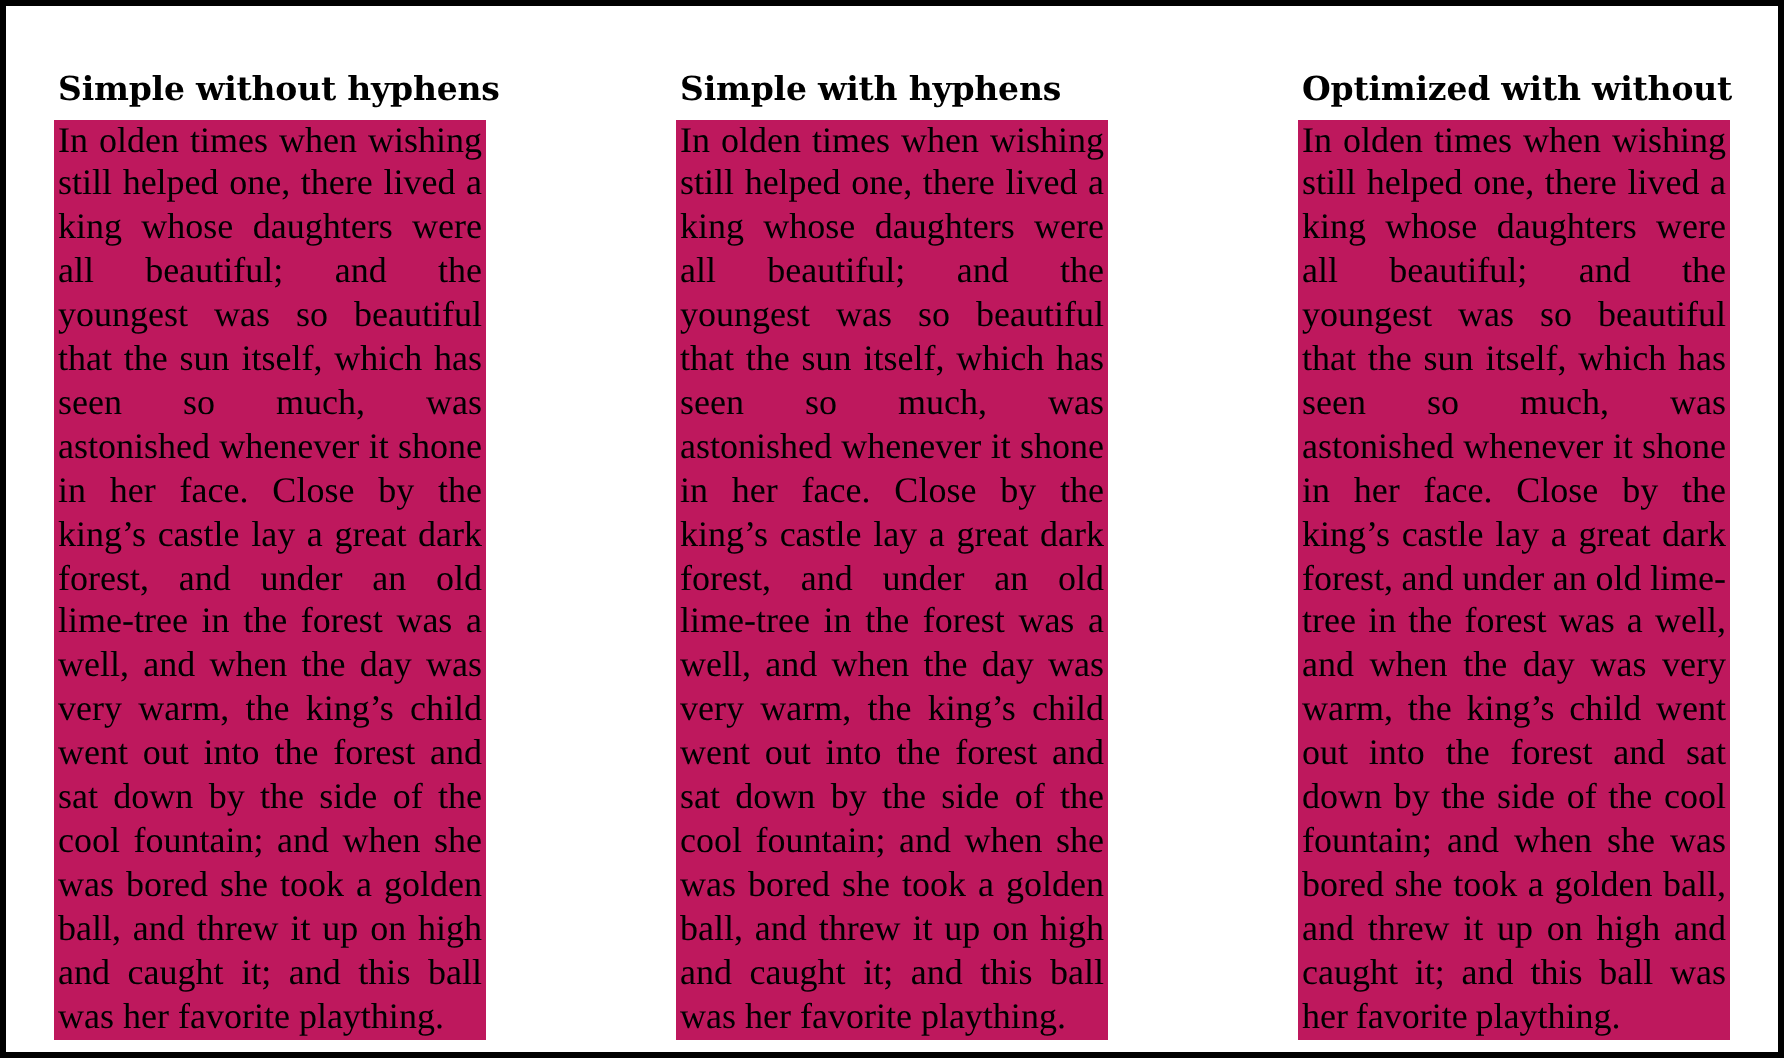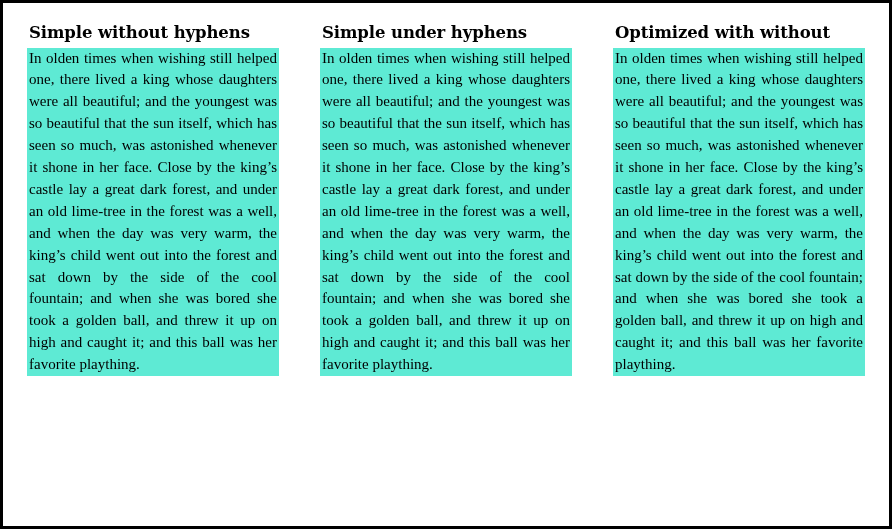--- a/index.html
+++ b/index.html
@@ -24,35 +24,36 @@
   }
   .columns {
     display: flex;
     align-items: flex-start;
     justify-content: space-between;
     padding: 22px 24px 0 24px;
     box-sizing: border-box;
     height: 100%;
   }
   .column {
-    width: 252px;
+    width: 216px;
     box-sizing: border-box;
+    margin-top: 12px;
   }
   .col-title {
     font-family: "DejaVu Serif", serif;
     font-weight: bold;
     font-size: 16.5px;
     line-height: 1.0;
     margin: 0 0 6px 2px;
     letter-spacing: -0.1px;
     white-space: nowrap;
   }
   .para {
-    background: #5eead4;
-    font-size: 15px;
+    background: #be185d;
+    font-size: 18px;
     line-height: 21.9px;
     margin: 0;
     padding: 0 2px 0 2px;
     box-sizing: border-box;
     -webkit-hyphens: none;
     hyphens: none;
     word-spacing: 0;
   }
   
   .para.no-hyphen {
@@ -82,21 +83,21 @@
 
 <div class="page">
   <div class="columns">
 
     <div class="column">
       <h2 class="col-title">Simple without hyphens</h2>
       <p class="para no-hyphen">In olden times when wishing still helped one, there lived a king whose daughters were all beautiful; and the youngest was so beautiful that the sun itself, which has seen so much, was astonished whenever it shone in her face. Close by the king’s castle lay a great dark forest, and under an old lime-tree in the forest was a well, and when the day was very warm, the king’s child went out into the forest and sat down by the side of the cool fountain; and when she was bored she took a golden ball, and threw it up on high and caught it; and this ball was her favorite plaything.</p>
     </div>
 
     <div class="column">
-      <h2 class="col-title">Simple under hyphens</h2>
+      <h2 class="col-title">Simple with hyphens</h2>
       <p class="para with-hyphen">In olden times when wishing still helped one, there lived a king whose daughters were all beautiful; and the youngest was so beautiful that the sun itself, which has seen so much, was astonished whenever it shone in her face. Close by the king’s castle lay a great dark forest, and under an old lime-tree in the forest was a well, and when the day was very warm, the king’s child went out into the forest and sat down by the side of the cool fountain; and when she was bored she took a golden ball, and threw it up on high and caught it; and this ball was her favorite plaything.</p>
     </div>
 
     <div class="column">
       <h2 class="col-title">Optimized with without</h2>
       <p class="para optimized">In olden times when wishing still helped one, there lived a king whose daughters were all beautiful; and the youngest was so beautiful that the sun itself, which has seen so much, was astonished whenever it shone in her face. Close by the king’s castle lay a great dark forest, and under an old lime-tree in the forest was a well, and when the day was very warm, the king’s child went out into the forest and sat down by the side of the cool fountain; and when she was bored she took a golden ball, and threw it up on high and caught it; and this ball was her favorite plaything.</p>
     </div>
 
   </div>
 </div>

